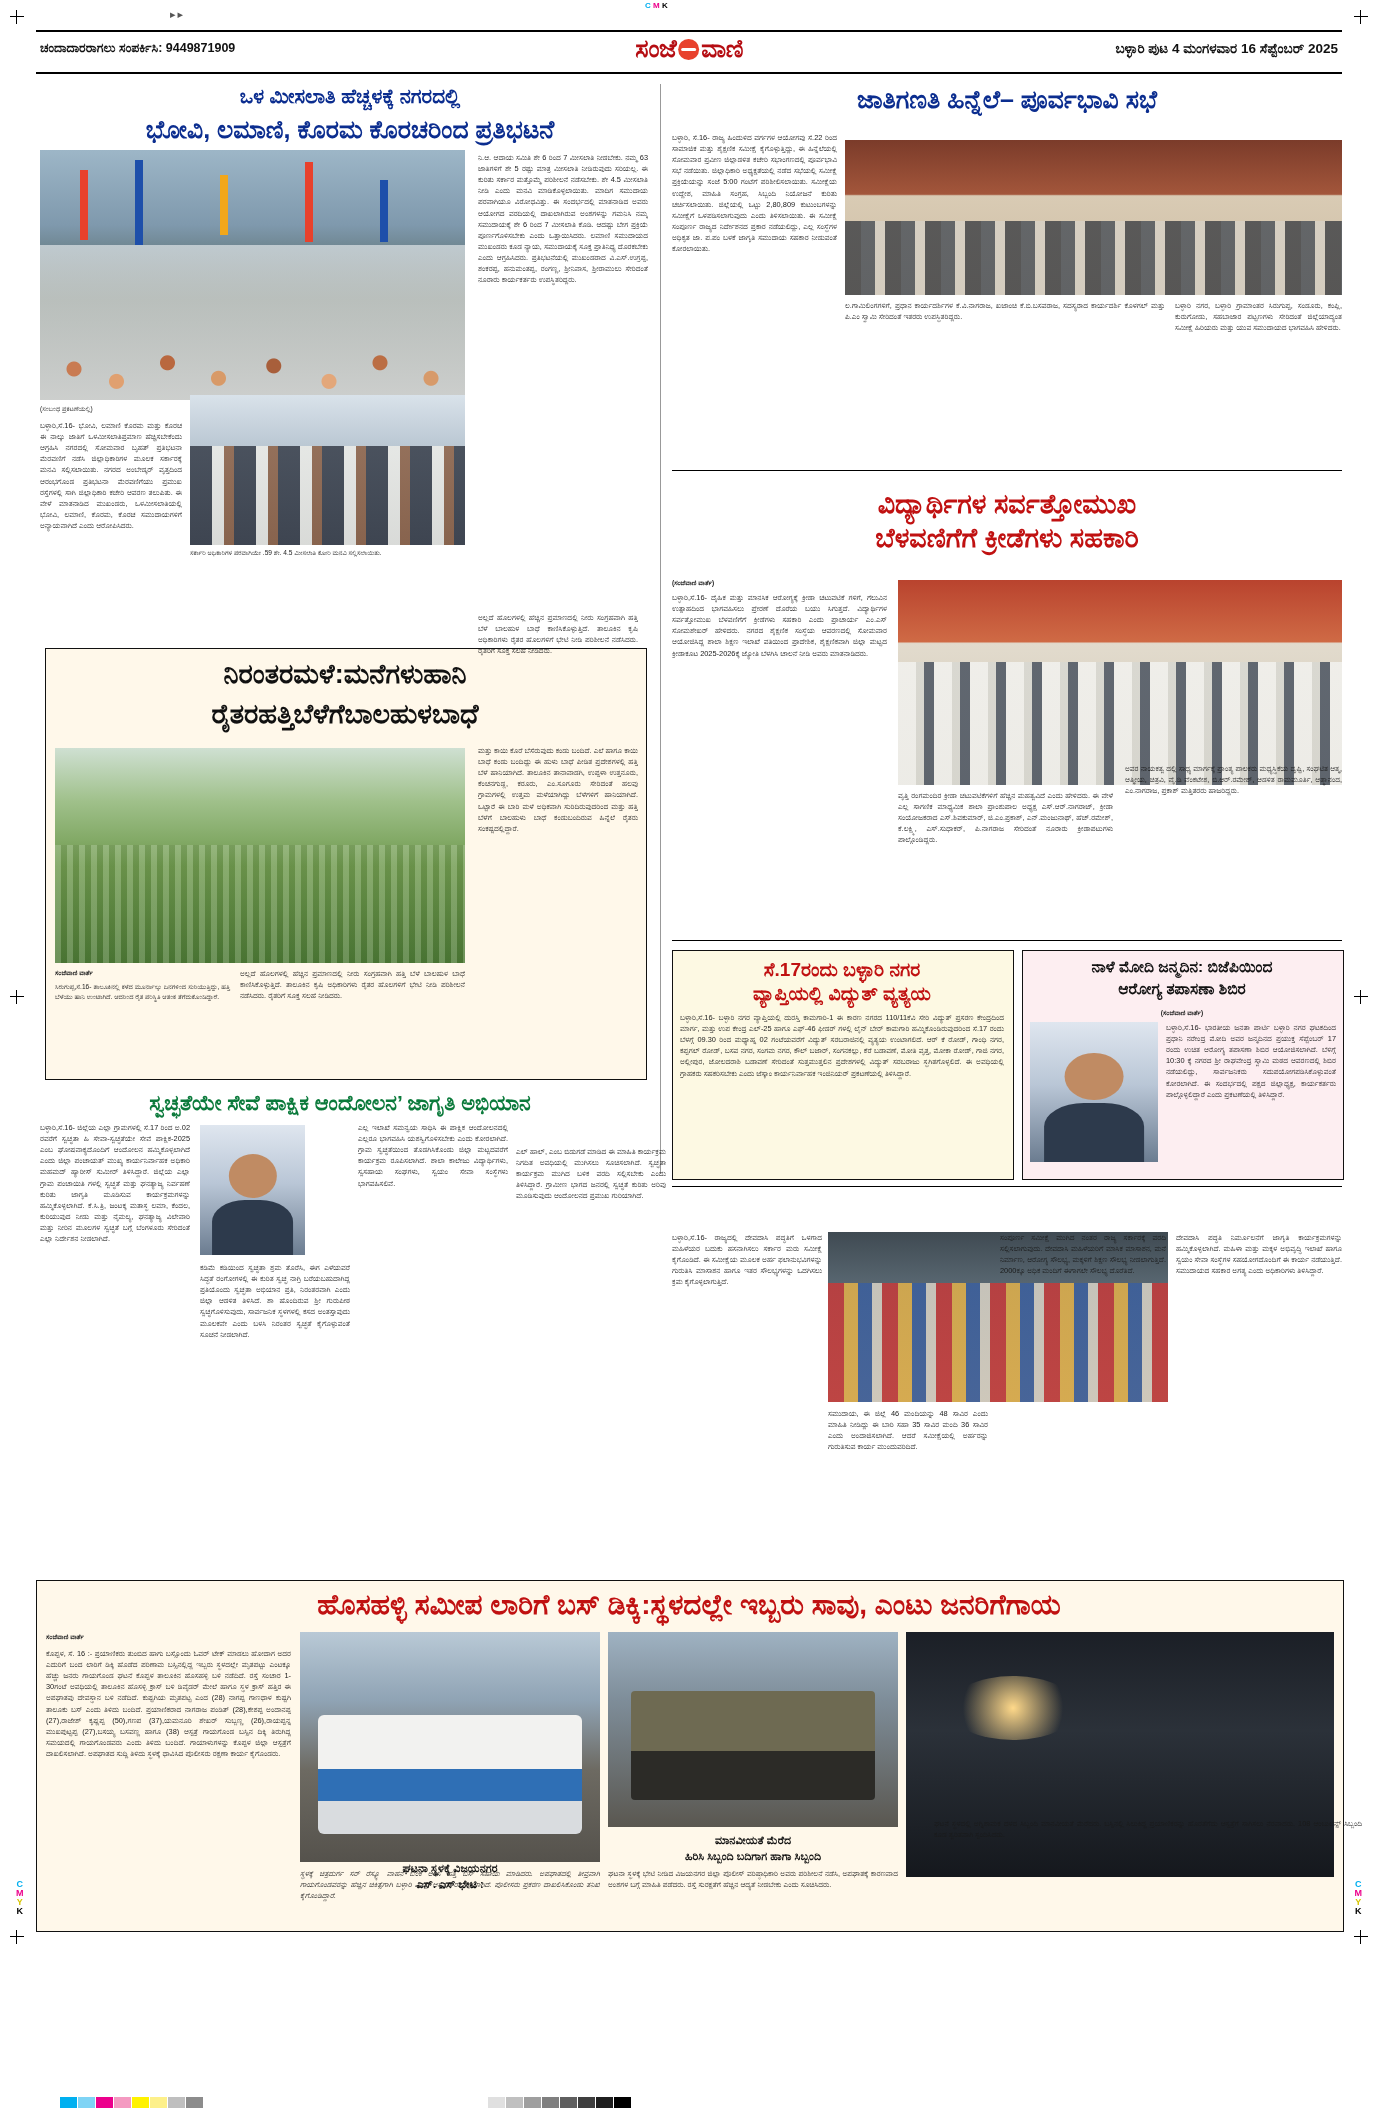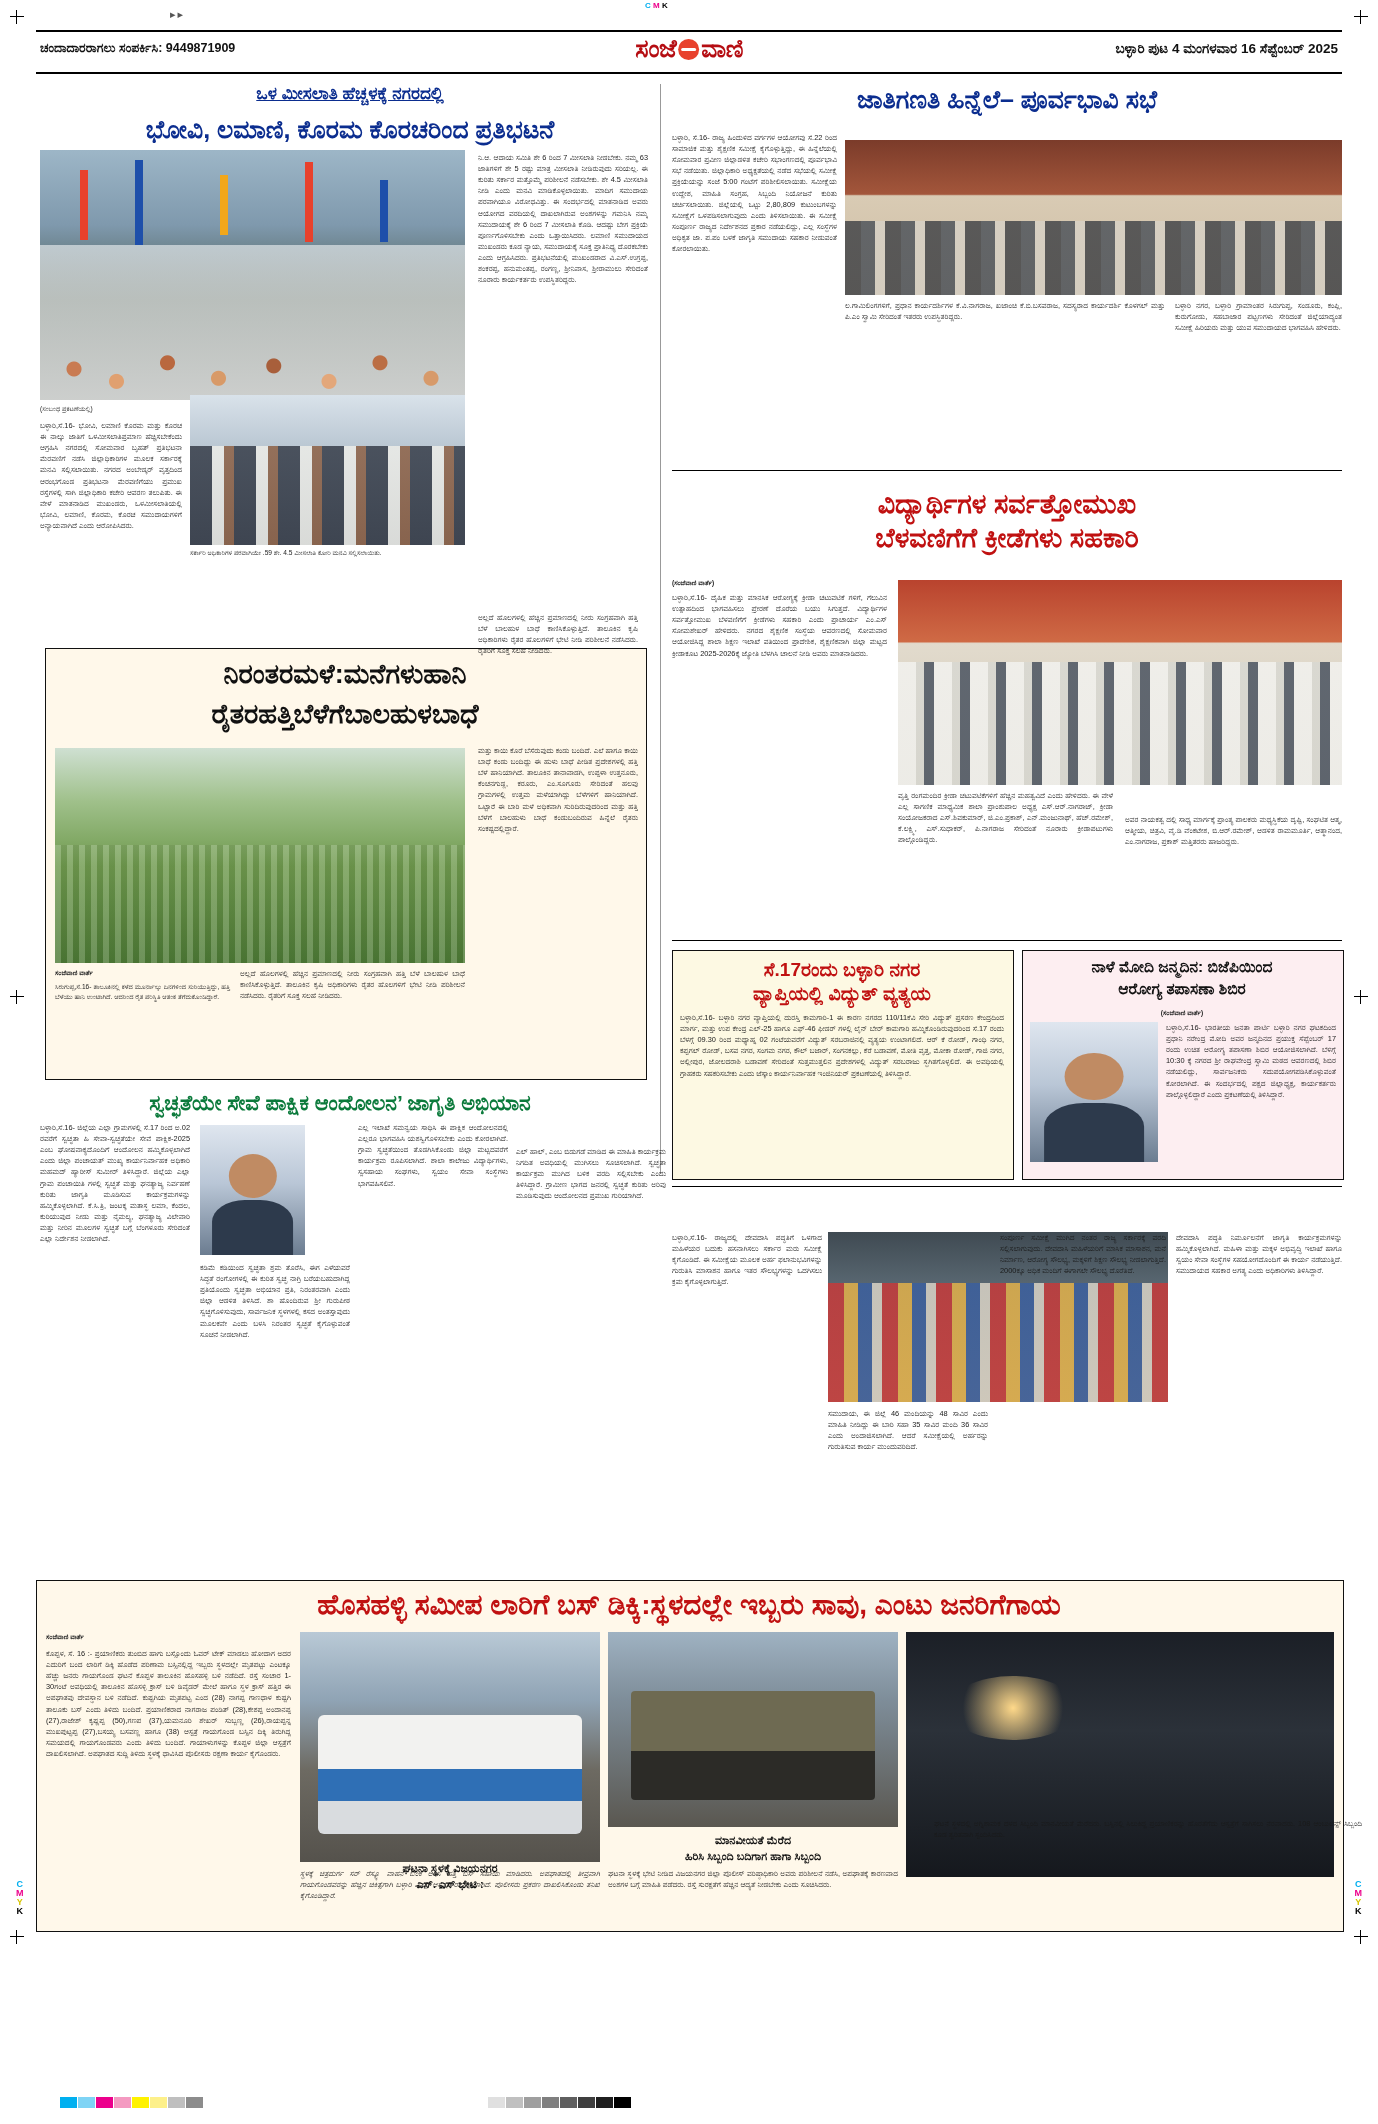--- a/index.html
+++ b/index.html
@@ -122,21 +122,21 @@
   <div class="masthead">
     <div class="mh-left">ಚಂದಾದಾರರಾಗಲು ಸಂಪರ್ಕಿಸಿ: 9449871909</div>
     <div class="mh-logo">
       <span>ಸಂಜೆ</span>
         <span class="globe"></span>
         <span>ವಾಣಿ</span>
     </div>
     <div class="mh-right">ಬಳ್ಳಾರಿ   ಪುಟ  4  ಮಂಗಳವಾರ 16 ಸೆಪ್ಟೆಂಬರ್ 2025</div>
   </div>
 
-  <div class="hl" style="left:40px;top:84px;width:620px;font-size:17px;text-decoration:underline;">ಒಳ ಮೀಸಲಾತಿ ಹೆಚ್ಚಳಕ್ಕೆ ನಗರದಲ್ಲಿ</div>
+  <div class="hl" style="left:40px;top:84px;width:620px;font-size:20px;">ಒಳ ಮೀಸಲಾತಿ ಹೆಚ್ಚಳಕ್ಕೆ ನಗರದಲ್ಲಿ</div>
   <div class="hl" style="left:40px;top:114px;width:620px;font-size:25px;">ಭೋವಿ, ಲಮಾಣಿ, ಕೊರಮ ಕೊರಚರಿಂದ ಪ್ರತಿಭಟನೆ</div>
 
   <div class="photo ph-crowd" style="left:40px;top:150px;width:425px;height:250px;">
     <div class="ph-flag" style="left:40px;top:20px;height:70px;"></div>
     <div class="ph-flag" style="left:95px;top:10px;height:85px;background:#1e4faa;"></div>
     <div class="ph-flag" style="left:180px;top:25px;height:60px;background:#f2a71b;"></div>
     <div class="ph-flag" style="left:265px;top:12px;height:80px;background:#e8412c;"></div>
     <div class="ph-flag" style="left:340px;top:30px;height:62px;background:#1e4faa;"></div>
   </div>
   <div class="photo ph-handover" style="left:190px;top:395px;width:275px;height:150px;"></div>
@@ -155,21 +155,21 @@
   <div class="txt" style="left:1175px;top:300px;width:167px;height:160px;">ಬಳ್ಳಾರಿ ನಗರ, ಬಳ್ಳಾರಿ ಗ್ರಾಮಾಂತರ ಸಿರುಗುಪ್ಪ, ಸಂಡೂರು, ಕಂಪ್ಲಿ, ಕುರುಗೋಡು, ಸಹಬಾಜಾರ ಪಟ್ಟಣಗಳು ಸೇರಿದಂತೆ ಜಿಲ್ಲೆಯಾದ್ಯಂತ ಸಮೀಕ್ಷೆ ಹಿರಿಯರು ಮತ್ತು ಯುವ ಸಮುದಾಯದ ಭಾಗವಹಿಸಿ ಹೇಳಿದರು.</div>
 
   <div class="rule-h" style="left:672px;top:470px;width:670px;"></div>
 
   <div class="hl red" style="left:672px;top:488px;width:670px;font-size:27px;">ವಿದ್ಯಾರ್ಥಿಗಳ ಸರ್ವತ್ತೋಮುಖ</div>
   <div class="hl red" style="left:672px;top:522px;width:670px;font-size:27px;">ಬೆಳವಣಿಗೆಗೆ ಕ್ರೀಡೆಗಳು ಸಹಕಾರಿ</div>
   <div class="photo ph-sports" style="left:898px;top:580px;width:444px;height:205px;"></div>
   <div class="cap byline" style="left:672px;top:578px;width:210px;">(ಸಂಜೆವಾಣಿ ವಾರ್ತೆ)</div>
   <div class="txt" style="left:672px;top:592px;width:215px;height:330px;">ಬಳ್ಳಾರಿ,ಸೆ.16- ದೈಹಿಕ ಮತ್ತು ಮಾನಸಿಕ ಆರೋಗ್ಯಕ್ಕೆ ಕ್ರೀಡಾ ಚಟುವಟಿಕೆ ಗಳಿಗೆ, ಗೆಲುವಿನ ಉತ್ಸಾಹದಿಂದ ಭಾಗವಹಿಸಲು ಪ್ರೇರಣೆ ದೊರೆಯ ಬಯು ಸಿಗುತ್ತದೆ. ವಿದ್ಯಾರ್ಥಿಗಳ ಸರ್ವತ್ತೋಮುಖ ಬೆಳವಣಿಗೆಗೆ ಕ್ರೀಡೆಗಳು ಸಹಕಾರಿ ಎಂದು ಪ್ರಾಚಾರ್ಯ ಎಂ.ಎಸ್ ಸೋಮಶೇಖರ್ ಹೇಳಿದರು. ನಗರದ ಶೈಕ್ಷಣಿಕ ಸಂಸ್ಥೆಯ ಆವರಣದಲ್ಲಿ ಸೋಮವಾರ ಆಯೋಜಿಸಿದ್ದ ಶಾಲಾ ಶಿಕ್ಷಣ ಇಲಾಖೆ ವತಿಯಿಂದ ಪ್ರಾದೇಶಿಕ, ಶೈಕ್ಷಣಿಕವಾಗಿ ಜಿಲ್ಲಾ ಮಟ್ಟದ ಕ್ರೀಡಾಕೂಟ 2025-2026ಕ್ಕೆ ಜ್ಯೋತಿ ಬೆಳಗಿಸಿ ಚಾಲನೆ ನೀಡಿ ಅವರು ಮಾತನಾಡಿದರು.</div>
   <div class="txt" style="left:898px;top:790px;width:215px;height:140px;">ವೃತ್ತಿ ರಂಗಮಂದಿರ ಕ್ರೀಡಾ ಚಟುವಟಿಕೆಗಳಿಗೆ ಹೆಚ್ಚಿನ ಮಹತ್ವವಿದೆ ಎಂದು ಹೇಳಿದರು. ಈ ವೇಳೆ ಎಲ್ಲ ಸಾಗಣಿಕ ಮಾಧ್ಯಮಿಕ ಶಾಲಾ ಪ್ರಾಂಶುಪಾಲ ಅಧ್ಯಕ್ಷ ಎಸ್.ಆರ್.ನಾಗರಾಜ್, ಕ್ರೀಡಾ ಸಂಯೋಜಕರಾದ ಎಸ್.ಶಿವಕುಮಾರ್, ಜಿ.ಎಂ.ಪ್ರಕಾಶ್, ಎನ್.ಮಂಜುನಾಥ್, ಹೆಚ್.ರಮೇಶ್, ಕೆ.ಲಕ್ಷ್ಮಿ, ಎಸ್.ಸುಧಾಕರ್, ಪಿ.ನಾಗರಾಜ ಸೇರಿದಂತೆ ನೂರಾರು ಕ್ರೀಡಾಪಟುಗಳು ಪಾಲ್ಗೊಂಡಿದ್ದರು.</div>
-  <div class="txt" style="left:1125px;top:814px;width:217px;height:140px;">ಅವರ ನಾಯಕತ್ವ ದಲ್ಲಿ ಸಾಧ್ಯ ಮಾರ್ಗಕ್ಕೆ ಪ್ರಾಂತ್ಯ ಪಾಲಕರು ಮಧ್ಯಸ್ಥಿಕೆಯ ದೃಷ್ಟಿ, ಸಂಘಟಿತ ಆತ್ಮ, ಆತ್ಮೀಯ, ಚಿತ್ರವಿ, ವೈ.ಡಿ ವೆಂಕಟೇಶ, ಬಿ.ಆರ್.ರಮೇಶ್, ಆಡಳಿತ ರಾಮಮೂರ್ತಿ, ಆತ್ಮಾನಂದ, ಎಂ.ನಾಗರಾಜ, ಪ್ರಕಾಶ್ ಮತ್ತಿತರರು ಹಾಜರಿದ್ದರು.</div>
+  <div class="txt" style="left:1125px;top:763px;width:217px;height:140px;">ಅವರ ನಾಯಕತ್ವ ದಲ್ಲಿ ಸಾಧ್ಯ ಮಾರ್ಗಕ್ಕೆ ಪ್ರಾಂತ್ಯ ಪಾಲಕರು ಮಧ್ಯಸ್ಥಿಕೆಯ ದೃಷ್ಟಿ, ಸಂಘಟಿತ ಆತ್ಮ, ಆತ್ಮೀಯ, ಚಿತ್ರವಿ, ವೈ.ಡಿ ವೆಂಕಟೇಶ, ಬಿ.ಆರ್.ರಮೇಶ್, ಆಡಳಿತ ರಾಮಮೂರ್ತಿ, ಆತ್ಮಾನಂದ, ಎಂ.ನಾಗರಾಜ, ಪ್ರಕಾಶ್ ಮತ್ತಿತರರು ಹಾಜರಿದ್ದರು.</div>
 
   <div class="rule-h" style="left:672px;top:940px;width:670px;"></div>
 
   <div class="boxed tint-cream" style="left:45px;top:648px;width:600px;height:430px;"></div>
   <div class="hl dark" style="left:55px;top:658px;width:580px;font-size:27px;color:#111;">ನಿರಂತರಮಳೆ:ಮನೆಗಳುಹಾನಿ</div>
   <div class="hl dark" style="left:55px;top:698px;width:580px;font-size:27px;color:#111;">ರೈತರಹತ್ತಿಬೆಳೆಗೆಬಾಲಹುಳಬಾಧೆ</div>
   <div class="photo ph-field" style="left:55px;top:748px;width:410px;height:215px;"></div>
   <div class="cap byline" style="left:55px;top:968px;width:170px;">ಸಂಜೆವಾಣಿ ವಾರ್ತೆ</div>
   <div class="cap" style="left:55px;top:982px;width:175px;">ಸಿರುಗುಪ್ಪ,ಸೆ.16- ತಾಲೂಕಿನಲ್ಲಿ ಕಳೆದ ಮೂರ್ನಾಲ್ಕು ದಿನಗಳಿಂದ ಸುರಿಯುತ್ತಿದ್ದು, ಹತ್ತಿ ಬೆಳೆಯು ಹಾನಿ ಉಂಟಾಗಿದೆ. ಆದರಿಂದ ರೈತ ಪರಿಸ್ಥಿತಿ ಆತಂಕ ತೆಗೆದುಕೊಂಡಿದ್ದಾರೆ.</div>
   <div class="txt" style="left:478px;top:745px;width:160px;height:220px;">ಮತ್ತು ಕಾಯಿ ಕೊರೆ ಬೆಸೆರುವುದು ಕಂಡು ಬಂದಿದೆ. ಎಲೆ ಹಾಗೂ ಕಾಯಿ ಬಾಧೆ ಕಂಡು ಬಂದಿದ್ದು ಈ ಹುಳು ಬಾಧೆ ಪೀಡಿತ ಪ್ರದೇಶಗಳಲ್ಲಿ ಹತ್ತಿ ಬೆಳೆ ಹಾನಿಯಾಗಿದೆ. ತಾಲೂಕಿನ ತಾನಾವಾಡಗಿ, ಉಪ್ಪಳಾ ಉತ್ತನೂರು, ಕೆಂಚನಗುಡ್ಡ, ಕರೂರು, ಎಂ.ಸೂಗೂರು ಸೇರಿದಂತೆ ಹಲವು ಗ್ರಾಮಗಳಲ್ಲಿ ಉತ್ತಮ ಮಳೆಯಾಗಿದ್ದು ಬೆಳೆಗಳಿಗೆ ಹಾನಿಯಾಗಿದೆ. ಒಟ್ಟಾರೆ ಈ ಬಾರಿ ಮಳೆ ಅಧಿಕವಾಗಿ ಸುರಿದಿರುವುದರಿಂದ ಮತ್ತು ಹತ್ತಿ ಬೆಳೆಗೆ ಬಾಲಹುಳು ಬಾಧೆ ಕಂಡುಬಂದಿರುವ ಹಿನ್ನೆಲೆ ರೈತರು ಸಂಕಷ್ಟದಲ್ಲಿದ್ದಾರೆ.</div>

